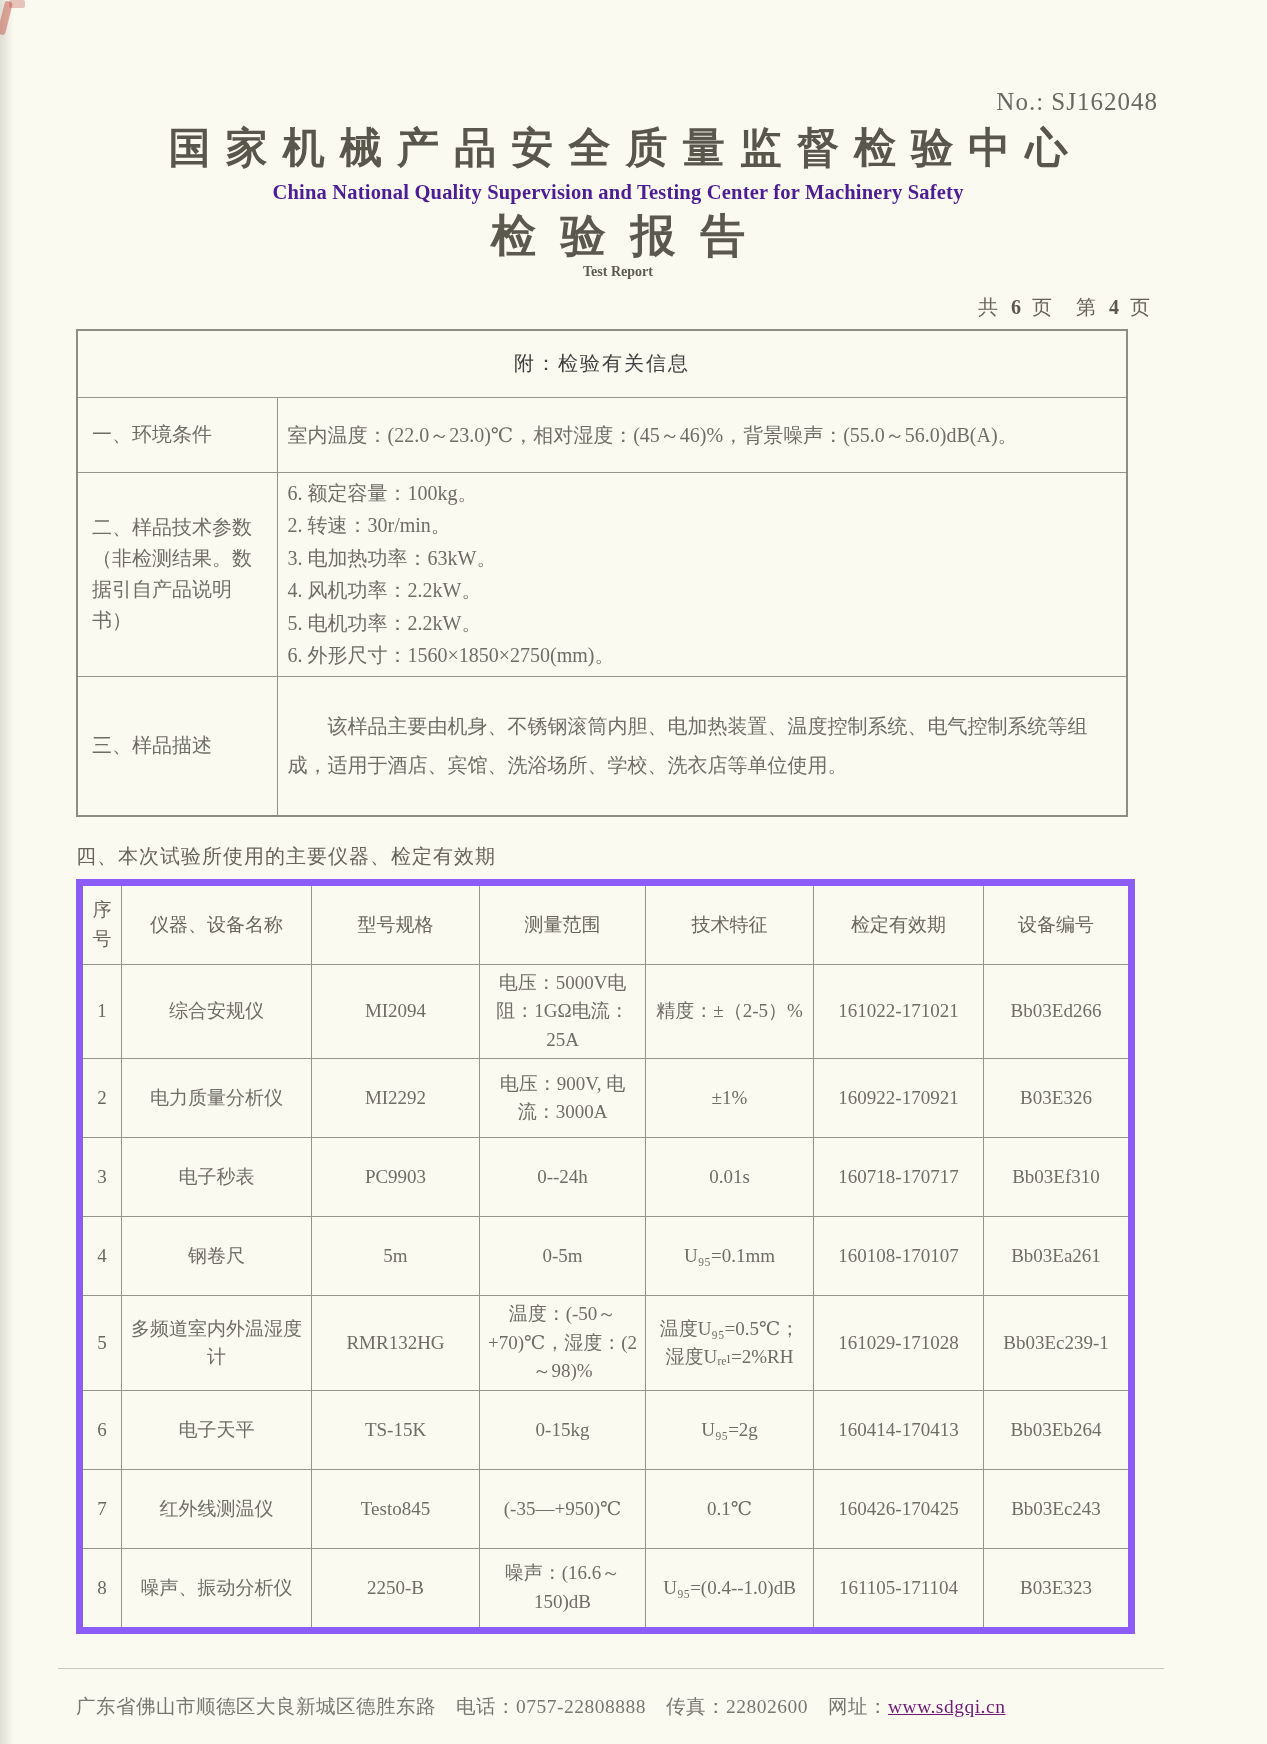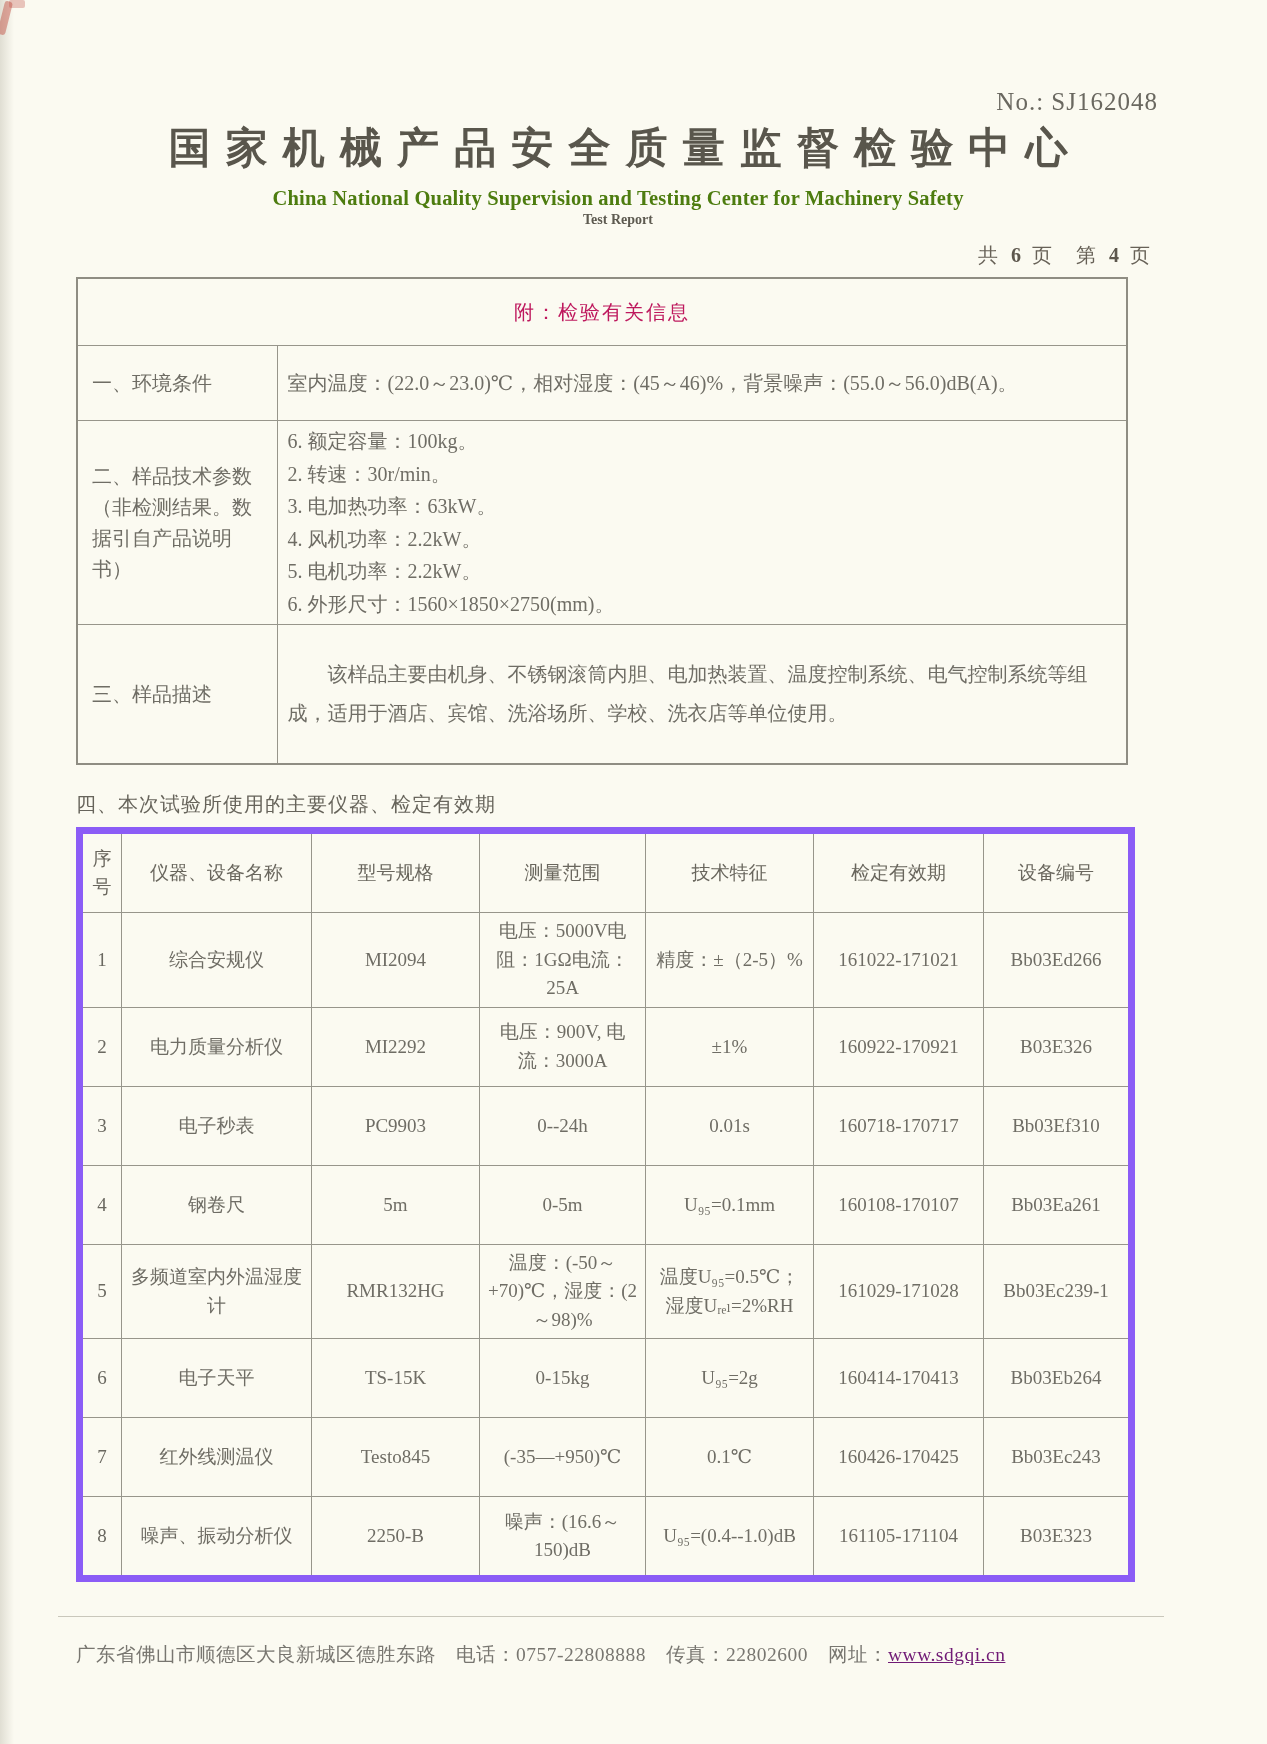--- a/index.html
+++ b/index.html
@@ -36,22 +36,22 @@
     height:34px;
   }
   .org-title-cn{
     text-align:center;
     font-size:42px;font-weight:bold;color:#59564c;
     letter-spacing:.36em;text-indent:.36em;
     line-height:1.15;margin-top:2px;white-space:nowrap;
   }
   .org-title-en{
     text-align:center;
-    font-size:20.5px;font-weight:bold;color:#4d7c0f;
-    margin-top:15px;letter-spacing:.2px;
+    font-size:20.5px;font-weight:bold;color:#4c1d95;
+    margin-top:9px;letter-spacing:.2px;
   }
   .report-title-cn{
     text-align:center;
     font-size:45px;font-weight:bold;color:#5b584e;
     letter-spacing:.55em;text-indent:.55em;
     margin-top:8px;line-height:1.1;
   }
   .report-title-en{
     text-align:center;
     font-size:14px;font-weight:bold;color:#5d5a50;
@@ -71,21 +71,21 @@
     border:2px solid #8f8d83;
     font-size:20px;
   }
   .info-table td{
     border:1px solid #97958b;
     vertical-align:middle;
     padding:4px 10px;
   }
   .info-title-cell{
     text-align:center;height:58px;
-    font-size:20px;color:#be185d;letter-spacing:2px;
+    font-size:20px;color:#404040;letter-spacing:2px;
   }
   .label-cell{width:200px;line-height:1.55;padding-left:14px !important;}
   .row-env td{height:66px;}
   .row-env .content-cell{line-height:1.5;}
   .row-params td{height:192px;}
   .param-line{line-height:32.5px;white-space:nowrap;}
   .row-desc td{height:130px;}
   .desc-para{text-indent:2em;line-height:1.95;margin:0;padding-right:4px;}
 
   .section-heading{
@@ -131,20 +131,21 @@
   <div class="scan-edge"></div>
   <div class="corner-smudge"></div>
   <div class="corner-smudge2"></div>
 
   <div class="content">
     <div class="report-no">No.: SJ162048</div>
 
     <div class="org-title-cn">国家机械产品安全质量监督检验中心</div>
     <div class="org-title-en">China National Quality Supervision and Testing Center for Machinery Safety</div>
 
+    <div class="report-title-cn">检验报告</div>
     <div class="report-title-en">Test Report</div>
 
     <div class="pagination">
       <span class="zh">共</span>
       <span class="num">6</span>
       <span class="zh">页　第</span>
       <span class="num">4</span>
       <span class="zh">页</span>
     </div>
 

